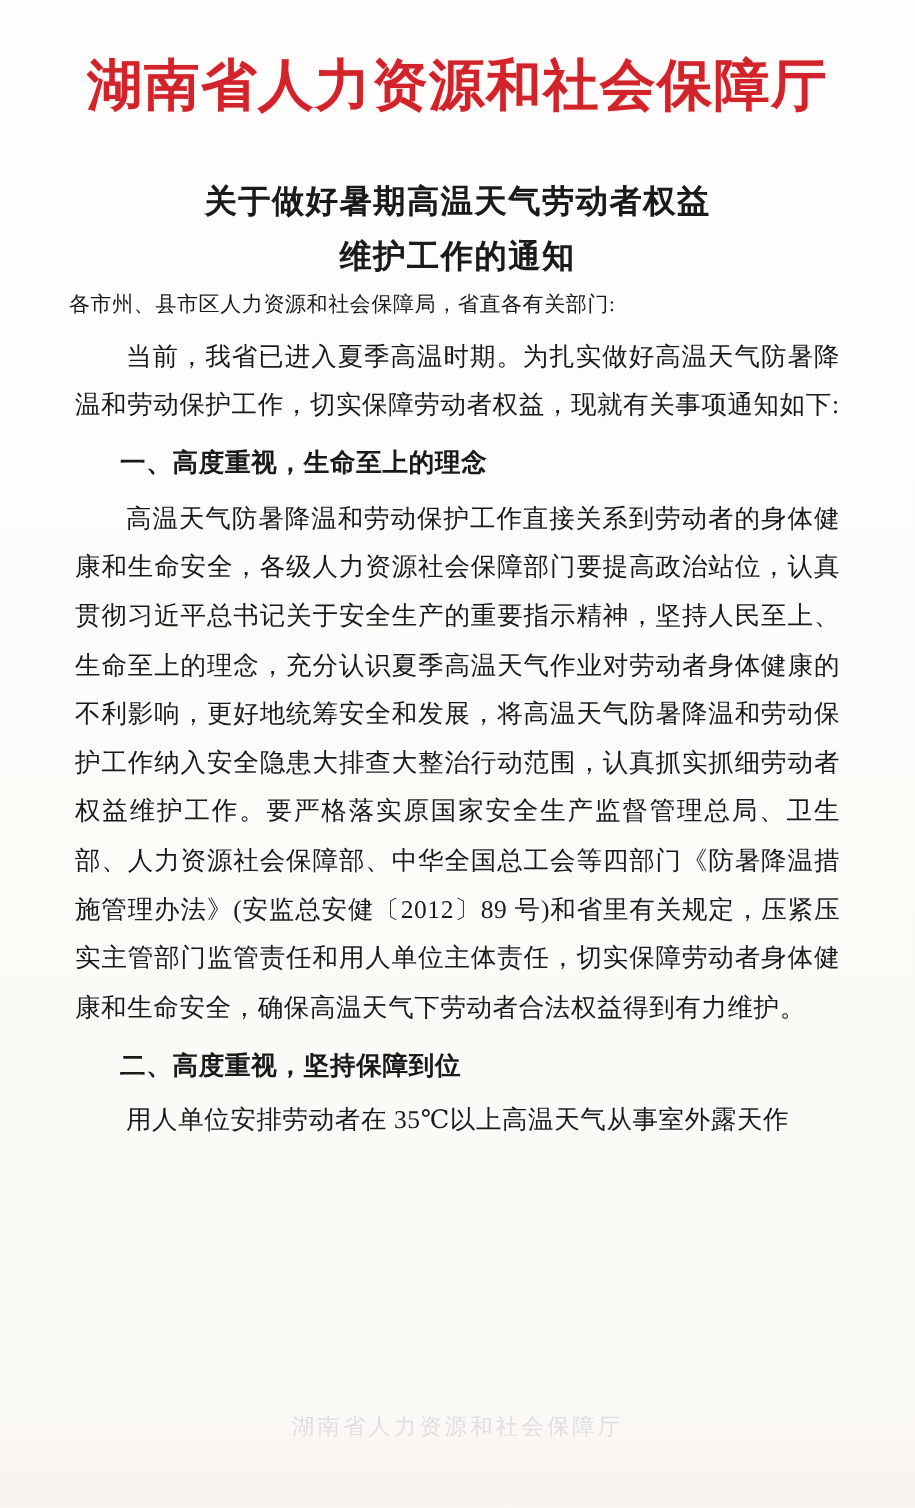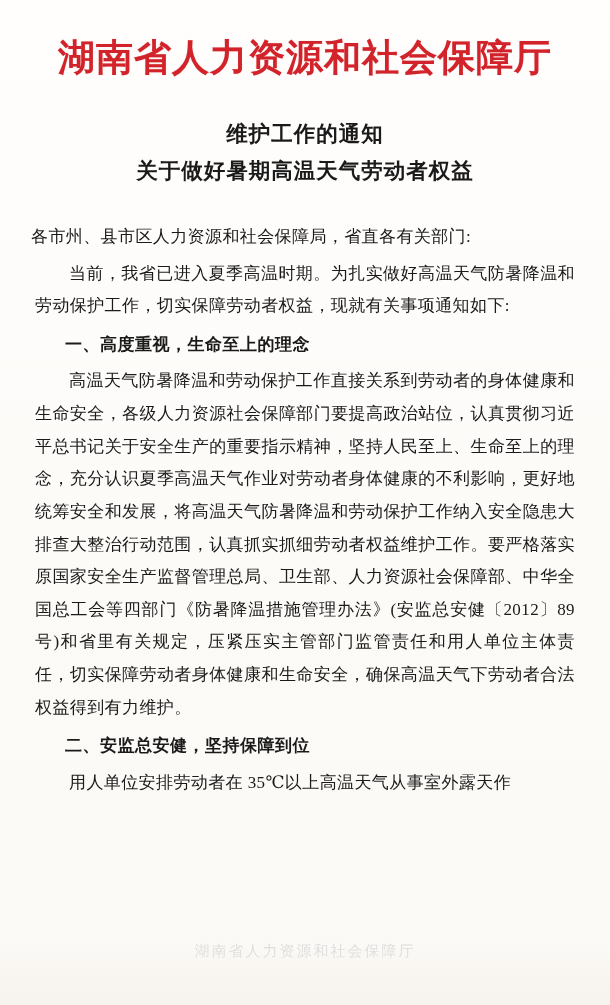--- a/index.html
+++ b/index.html
@@ -13,21 +13,21 @@
     overflow: hidden;
     font-family: "Liberation Serif", "DejaVu Serif", serif;
     color: #1a1a1a;
   }
   .page {
     position: relative;
     width: 610px;
     height: 1005px;
     background: #fdfcfa;
     box-sizing: border-box;
-    padding: 0 31px;
+    padding: 0 46px;
   }
   
   .page::before {
     content: "";
     position: absolute;
     top: 0; left: 0; right: 0; bottom: 0;
     background: linear-gradient(180deg, #fffefd 0%, #fdfbf8 55%, #fbf9f5 100%);
     pointer-events: none;
     z-index: 0;
   }
@@ -73,22 +73,21 @@
     font-weight: bold;
     font-size: 21.5px;
     line-height: 1.75;
     letter-spacing: 1px;
   }
   .doc-title-line {
     display: block;
   }
 
   .recipient {
-    margin-top: 30px;
-    font-size: 17px;
+    font-size: 14px;
     line-height: 1.92;
     letter-spacing: 0.4px;
   }
 
   .para {
     font-size: 17px;
     line-height: 1.92;
     letter-spacing: 0.4px;
     text-align: justify;
     text-justify: inter-ideograph;
@@ -138,37 +137,37 @@
   <div class="content">
 
     <div class="masthead">
       <div class="masthead-title">湖南省人力资源和社会保障厅</div>
     </div>
 
 
     <div class="red-rule"></div>
 
     <div class="doc-title">
+      <span class="doc-title-line">关于做好暑期高温天气劳动者权益</span>
       <span class="doc-title-line">维护工作的通知</span>
-      <span class="doc-title-line">关于做好暑期高温天气劳动者权益</span>
     </div>
 
     <div class="recipient">各市州、县市区人力资源和社会保障局，省直各有关部门:</div>
 
     <p class="para indent">当前，我省已进入夏季高温时期。为扎实做好高温天气防暑降温和劳动保护工作，切实保障劳动者权益，现就有关事项通知如下:</p>
 
     <div class="block-gap"></div>
 
     <p class="section-head">一、高度重视，生命至上的理念</p>
 
     <p class="para indent">高温天气防暑降温和劳动保护工作直接关系到劳动者的身体健康和生命安全，各级人力资源社会保障部门要提高政治站位，认真贯彻习近平总书记关于安全生产的重要指示精神，坚持人民至上、生命至上的理念，充分认识夏季高温天气作业对劳动者身体健康的不利影响，更好地统筹安全和发展，将高温天气防暑降温和劳动保护工作纳入安全隐患大排查大整治行动范围，认真抓实抓细劳动者权益维护工作。要严格落实原国家安全生产监督管理总局、卫生部、人力资源社会保障部、中华全国总工会等四部门《防暑降温措施管理办法》(安监总安健〔2012〕89 号)和省里有关规定，压紧压实主管部门监管责任和用人单位主体责任，切实保障劳动者身体健康和生命安全，确保高温天气下劳动者合法权益得到有力维护。</p>
 
     <div class="block-gap"></div>
 
-    <p class="section-head">二、安监总安健，坚持保障到位</p>
+    <p class="section-head">二、高度重视，坚持保障到位</p>
 
     <p class="para indent">用人单位安排劳动者在 35℃以上高温天气从事室外露天作</p>
 
   </div>
 
   <div class="ghost">湖南省人力资源和社会保障厅</div>
   <div class="bleed"></div>
 </div>
 
 </body></html>

